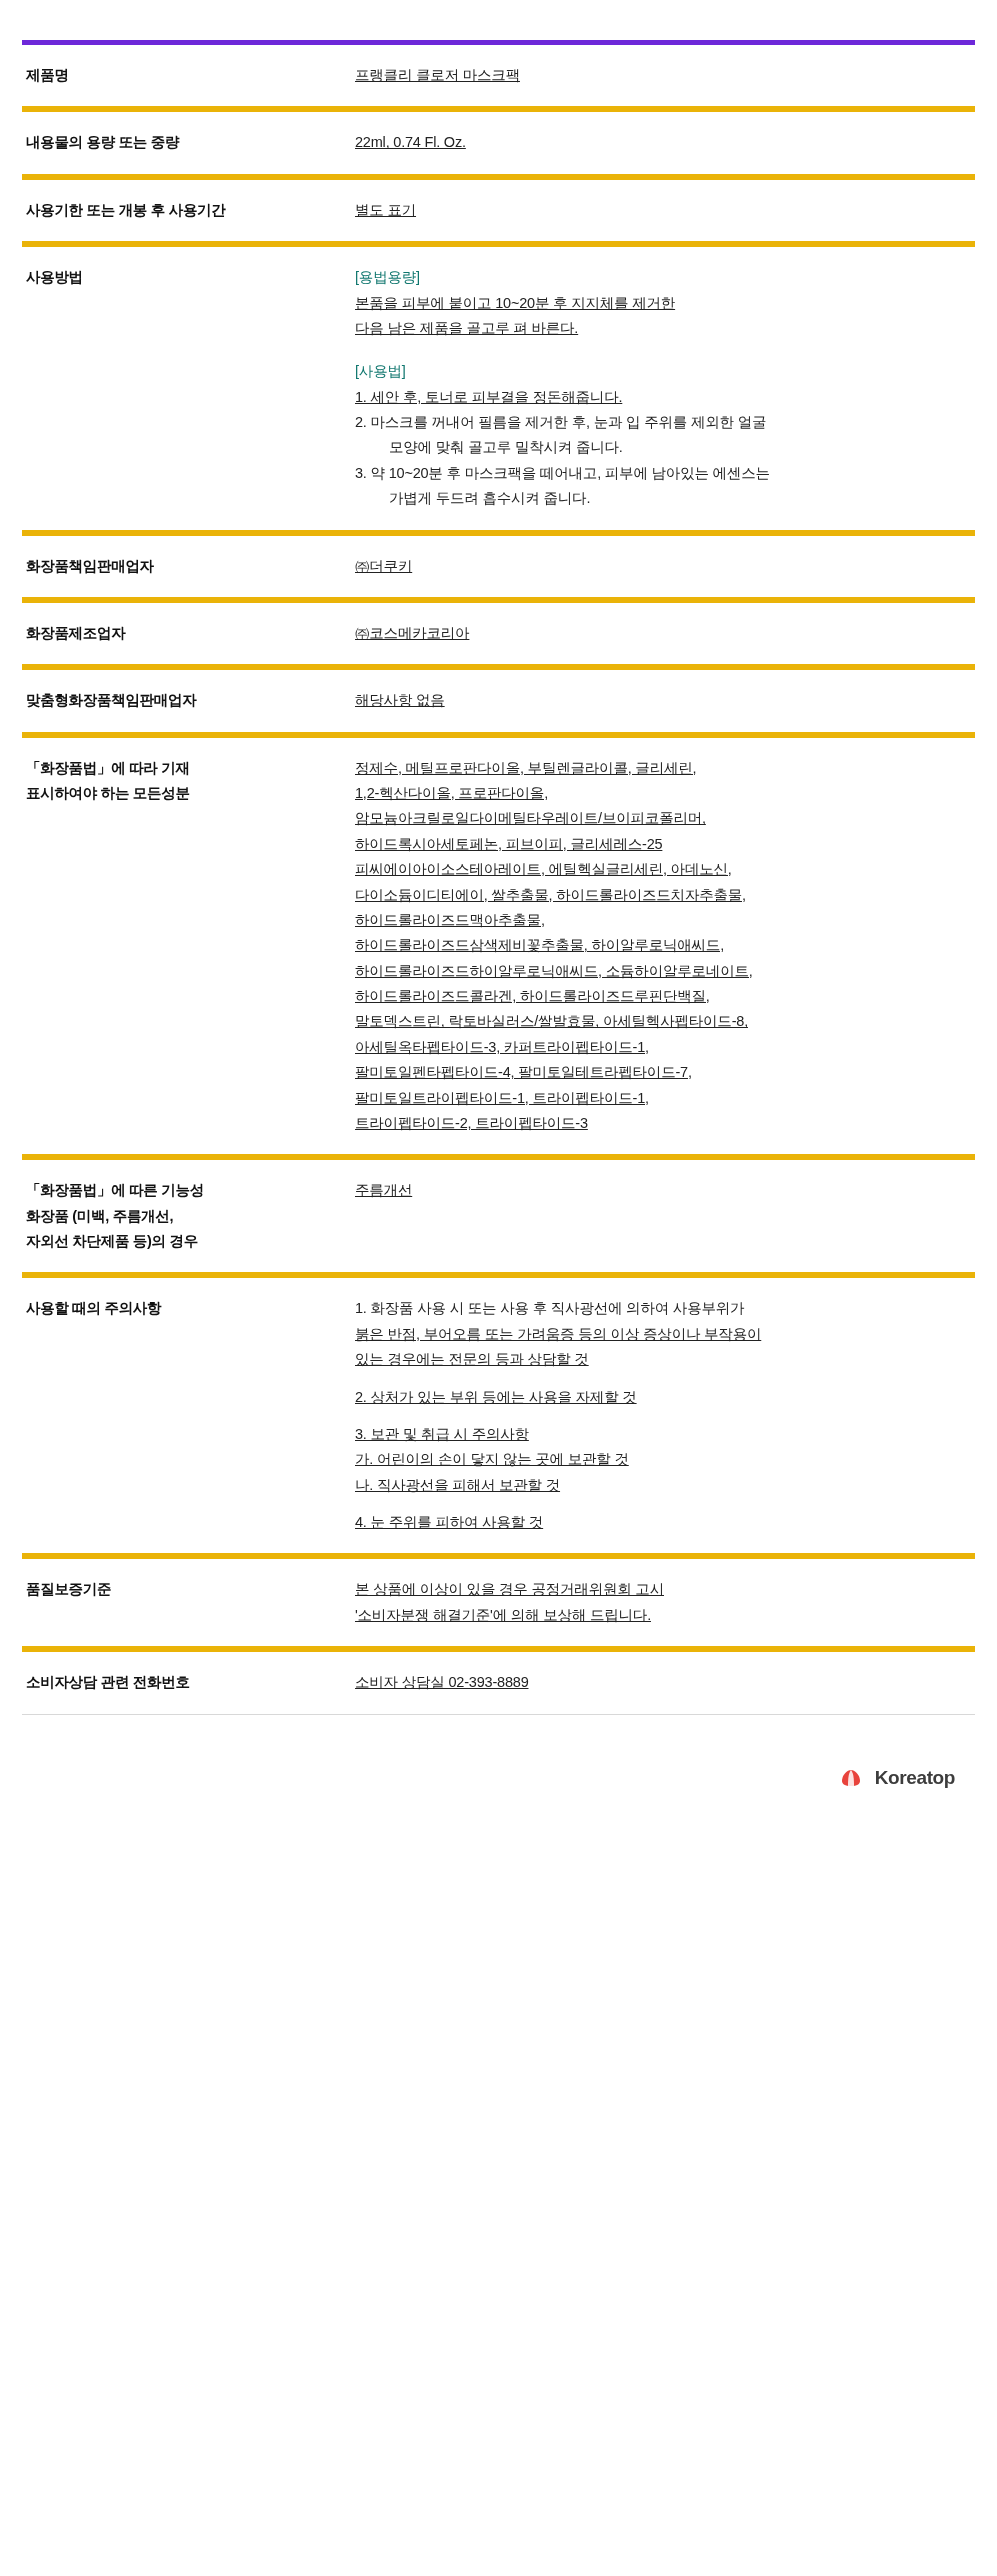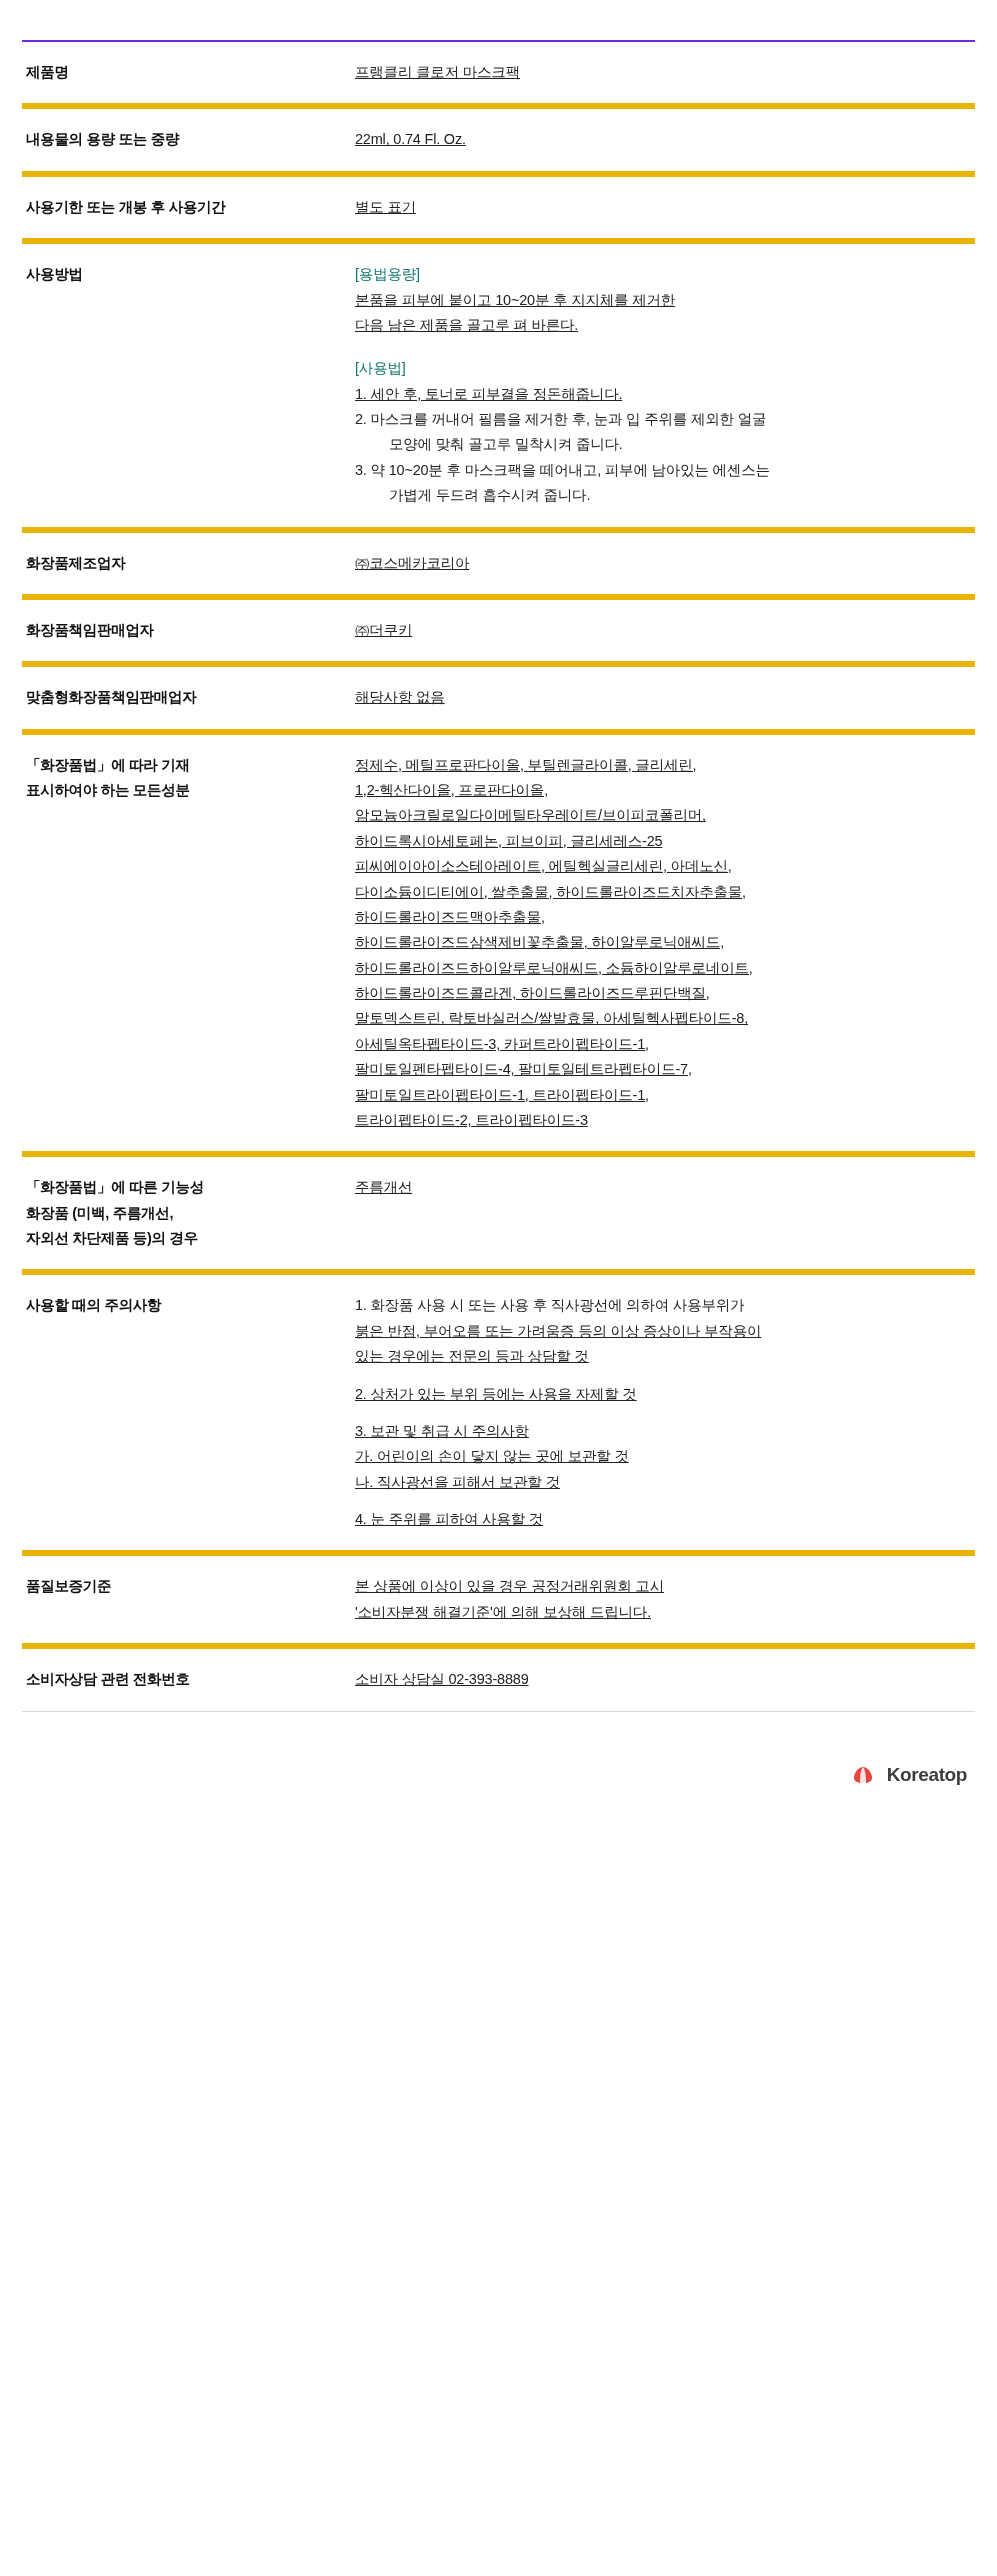--- a/index.html
+++ b/index.html
@@ -24,21 +24,21 @@
   table.spec {
     width: 953px;
     margin: 0 auto;
     border-collapse: collapse;
     table-layout: fixed;
   }
   table.spec tr {
     border-top: 6px solid #eab308;
   }
   table.spec tr.first {
-    border-top: 2px solid #6d28d9;
+    border-top: 5px solid #6d28d9;
   }
   table.spec td {
     vertical-align: top;
     padding: 18px 4px 18px 4px;
     font-size: 14.5px;
     line-height: 1.75;
   }
   td.label {
     width: 329px;
     font-weight: bold;
@@ -71,21 +71,21 @@
     border-top: 1px solid #d8d8d8;
   }
   .footer {
     width: 953px;
     margin: 0 auto;
     height: 120px;
     position: relative;
   }
   .brand {
     position: absolute;
-    right: 8px;
+    right: 20px;
     top: 52px;
     display: flex;
     align-items: flex-start;
     gap: 13px;
   }
   .brand-mark {
     width: 22px;
     height: 22px;
     position: relative;
   }
@@ -146,33 +146,33 @@
           <span class="indent">2. 마스크를 꺼내어 필름을 제거한 후, 눈과 입 주위를 제외한 얼굴</span>
           <span class="indent2">모양에 맞춰 골고루 밀착시켜 줍니다.</span>
           <span class="indent">3. 약 10~20분 후 마스크팩을 떼어내고, 피부에 남아있는 에센스는</span>
           <span class="indent2">가볍게 두드려 흡수시켜 줍니다.</span>
         </td>
       </tr>
 
 
       <tr>
         <td class="label">
+          <span class="label-line">화장품책임판매업자</span>
+        </td>
+        <td class="value">
+          <span class="val-line">㈜더쿠키</span>
+        </td>
+      </tr>
+
+      <tr>
+        <td class="label">
           <span class="label-line">화장품제조업자</span>
         </td>
         <td class="value">
           <span class="val-line">㈜코스메카코리아</span>
-        </td>
-      </tr>
-
-      <tr>
-        <td class="label">
-          <span class="label-line">화장품책임판매업자</span>
-        </td>
-        <td class="value">
-          <span class="val-line">㈜더쿠키</span>
         </td>
       </tr>
 
       <tr>
         <td class="label">
           <span class="label-line">맞춤형화장품책임판매업자</span>
         </td>
         <td class="value">
           <span class="val-line">해당사항 없음</span>
         </td>

